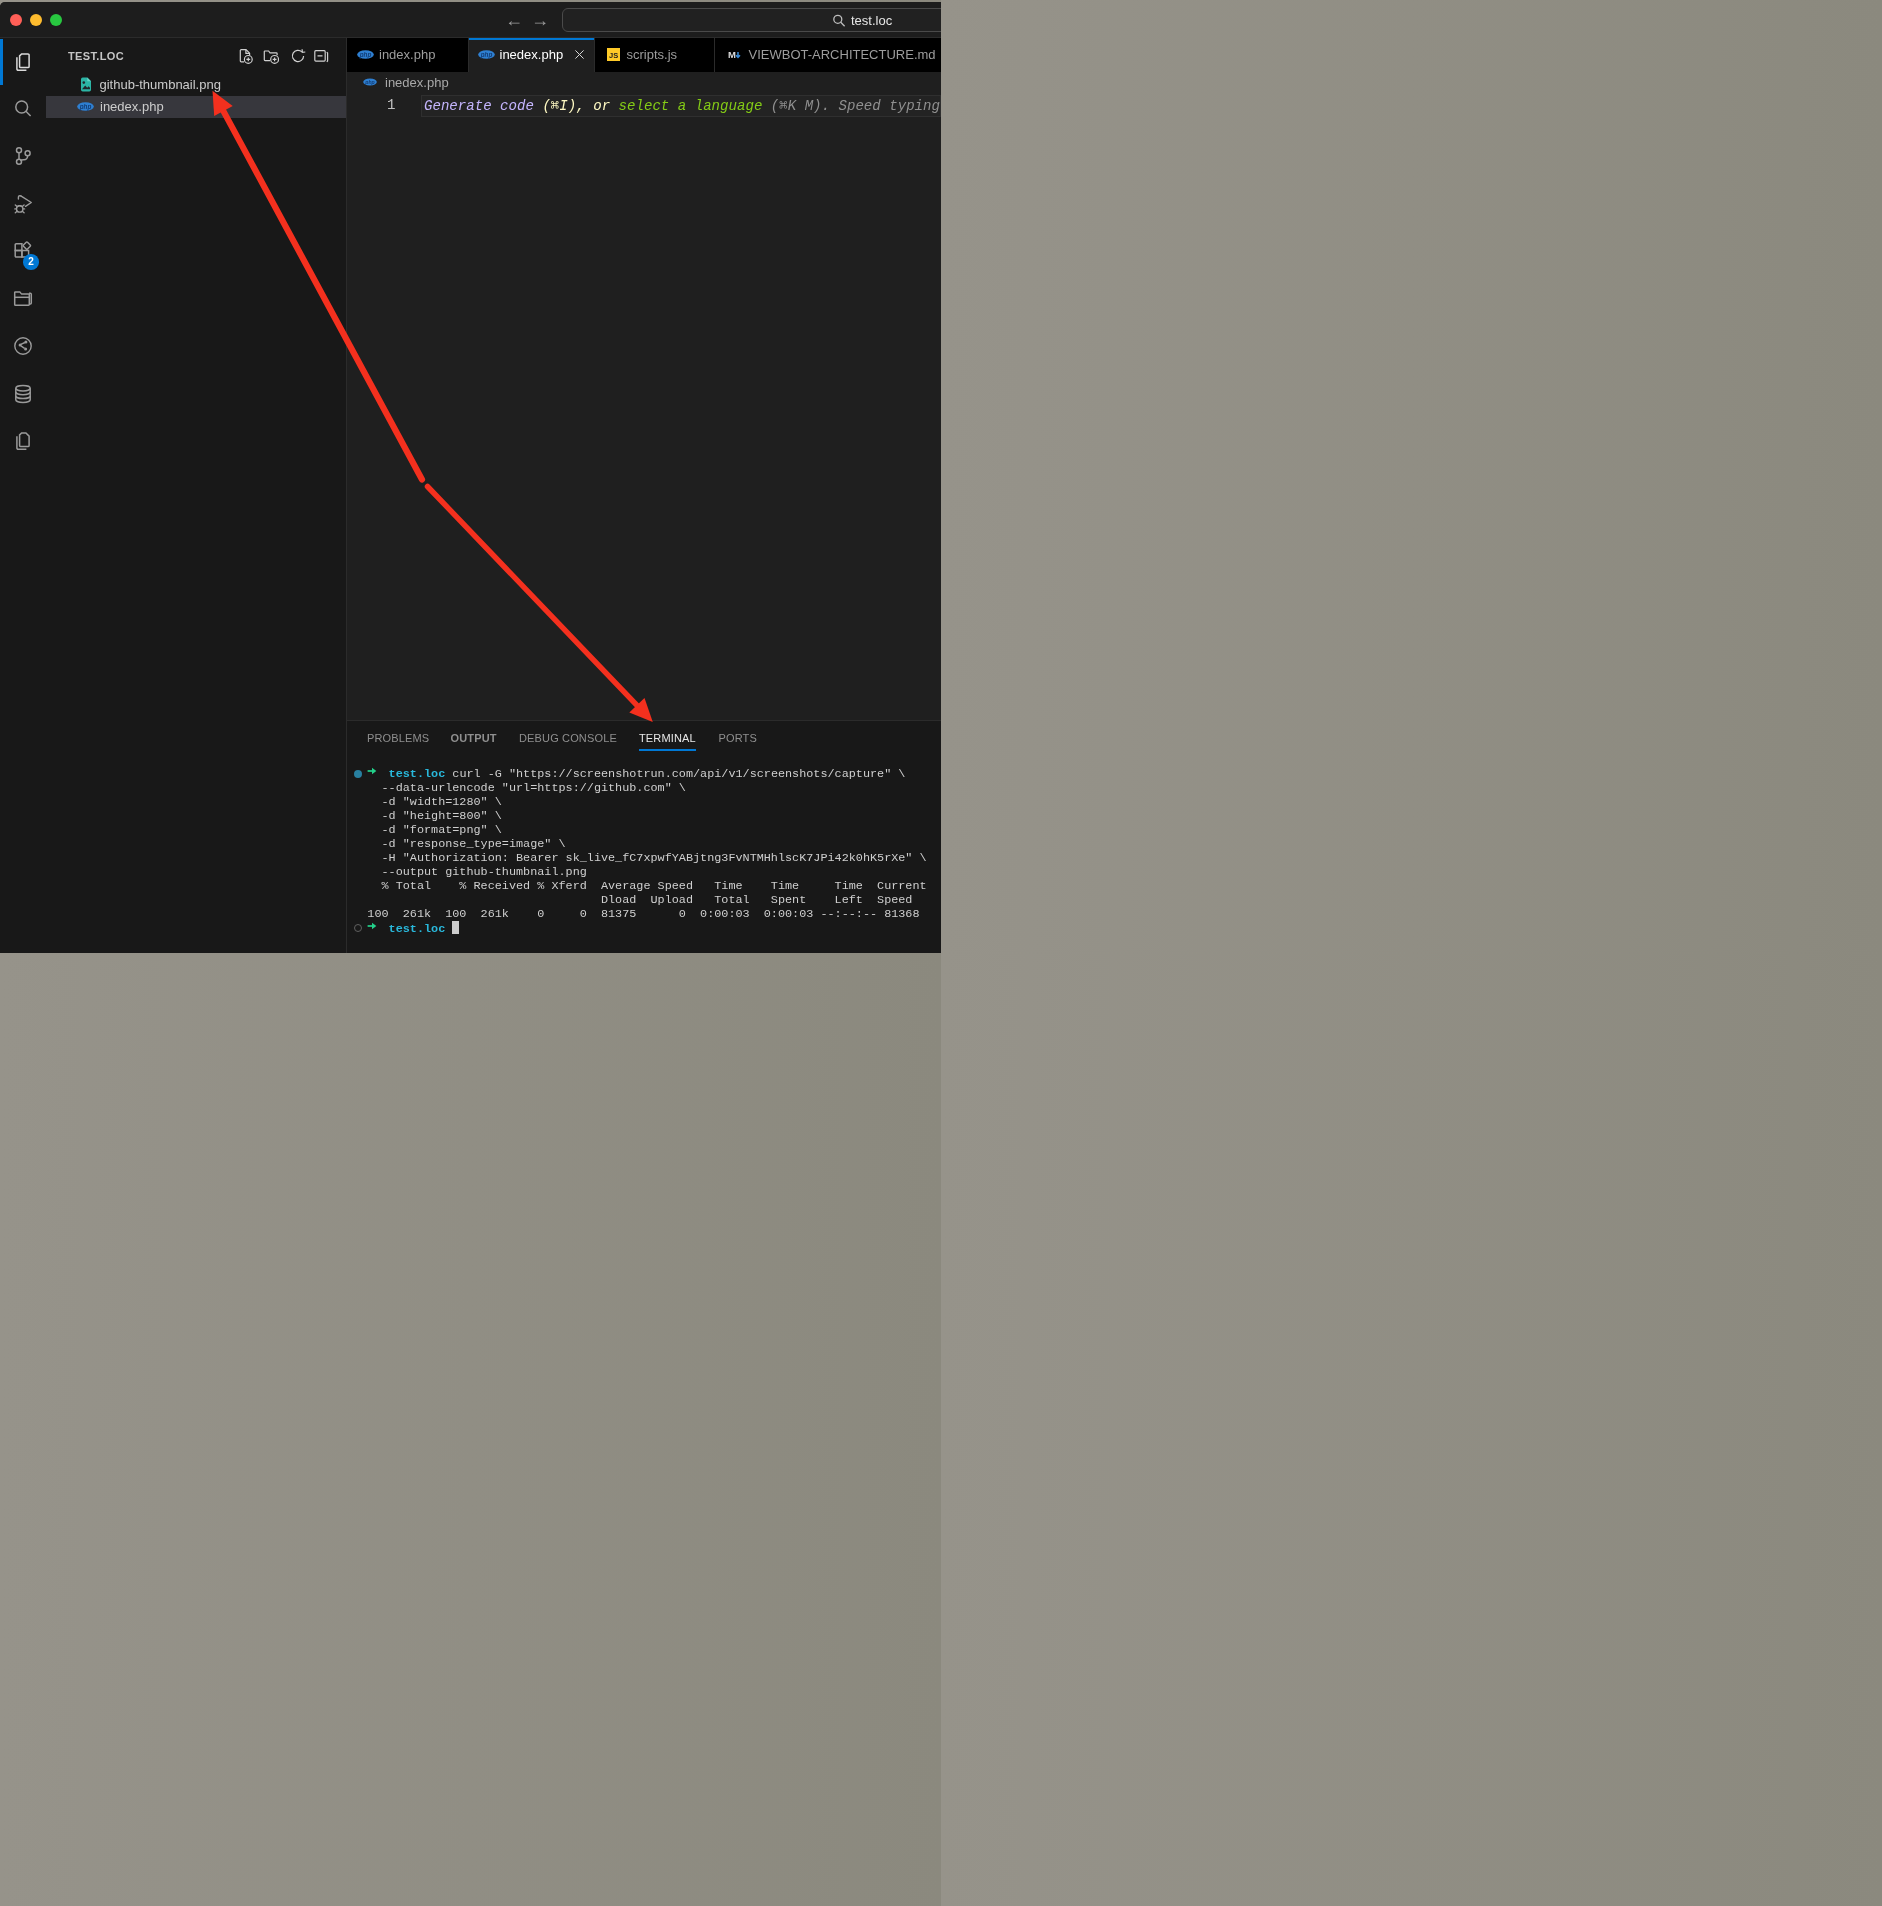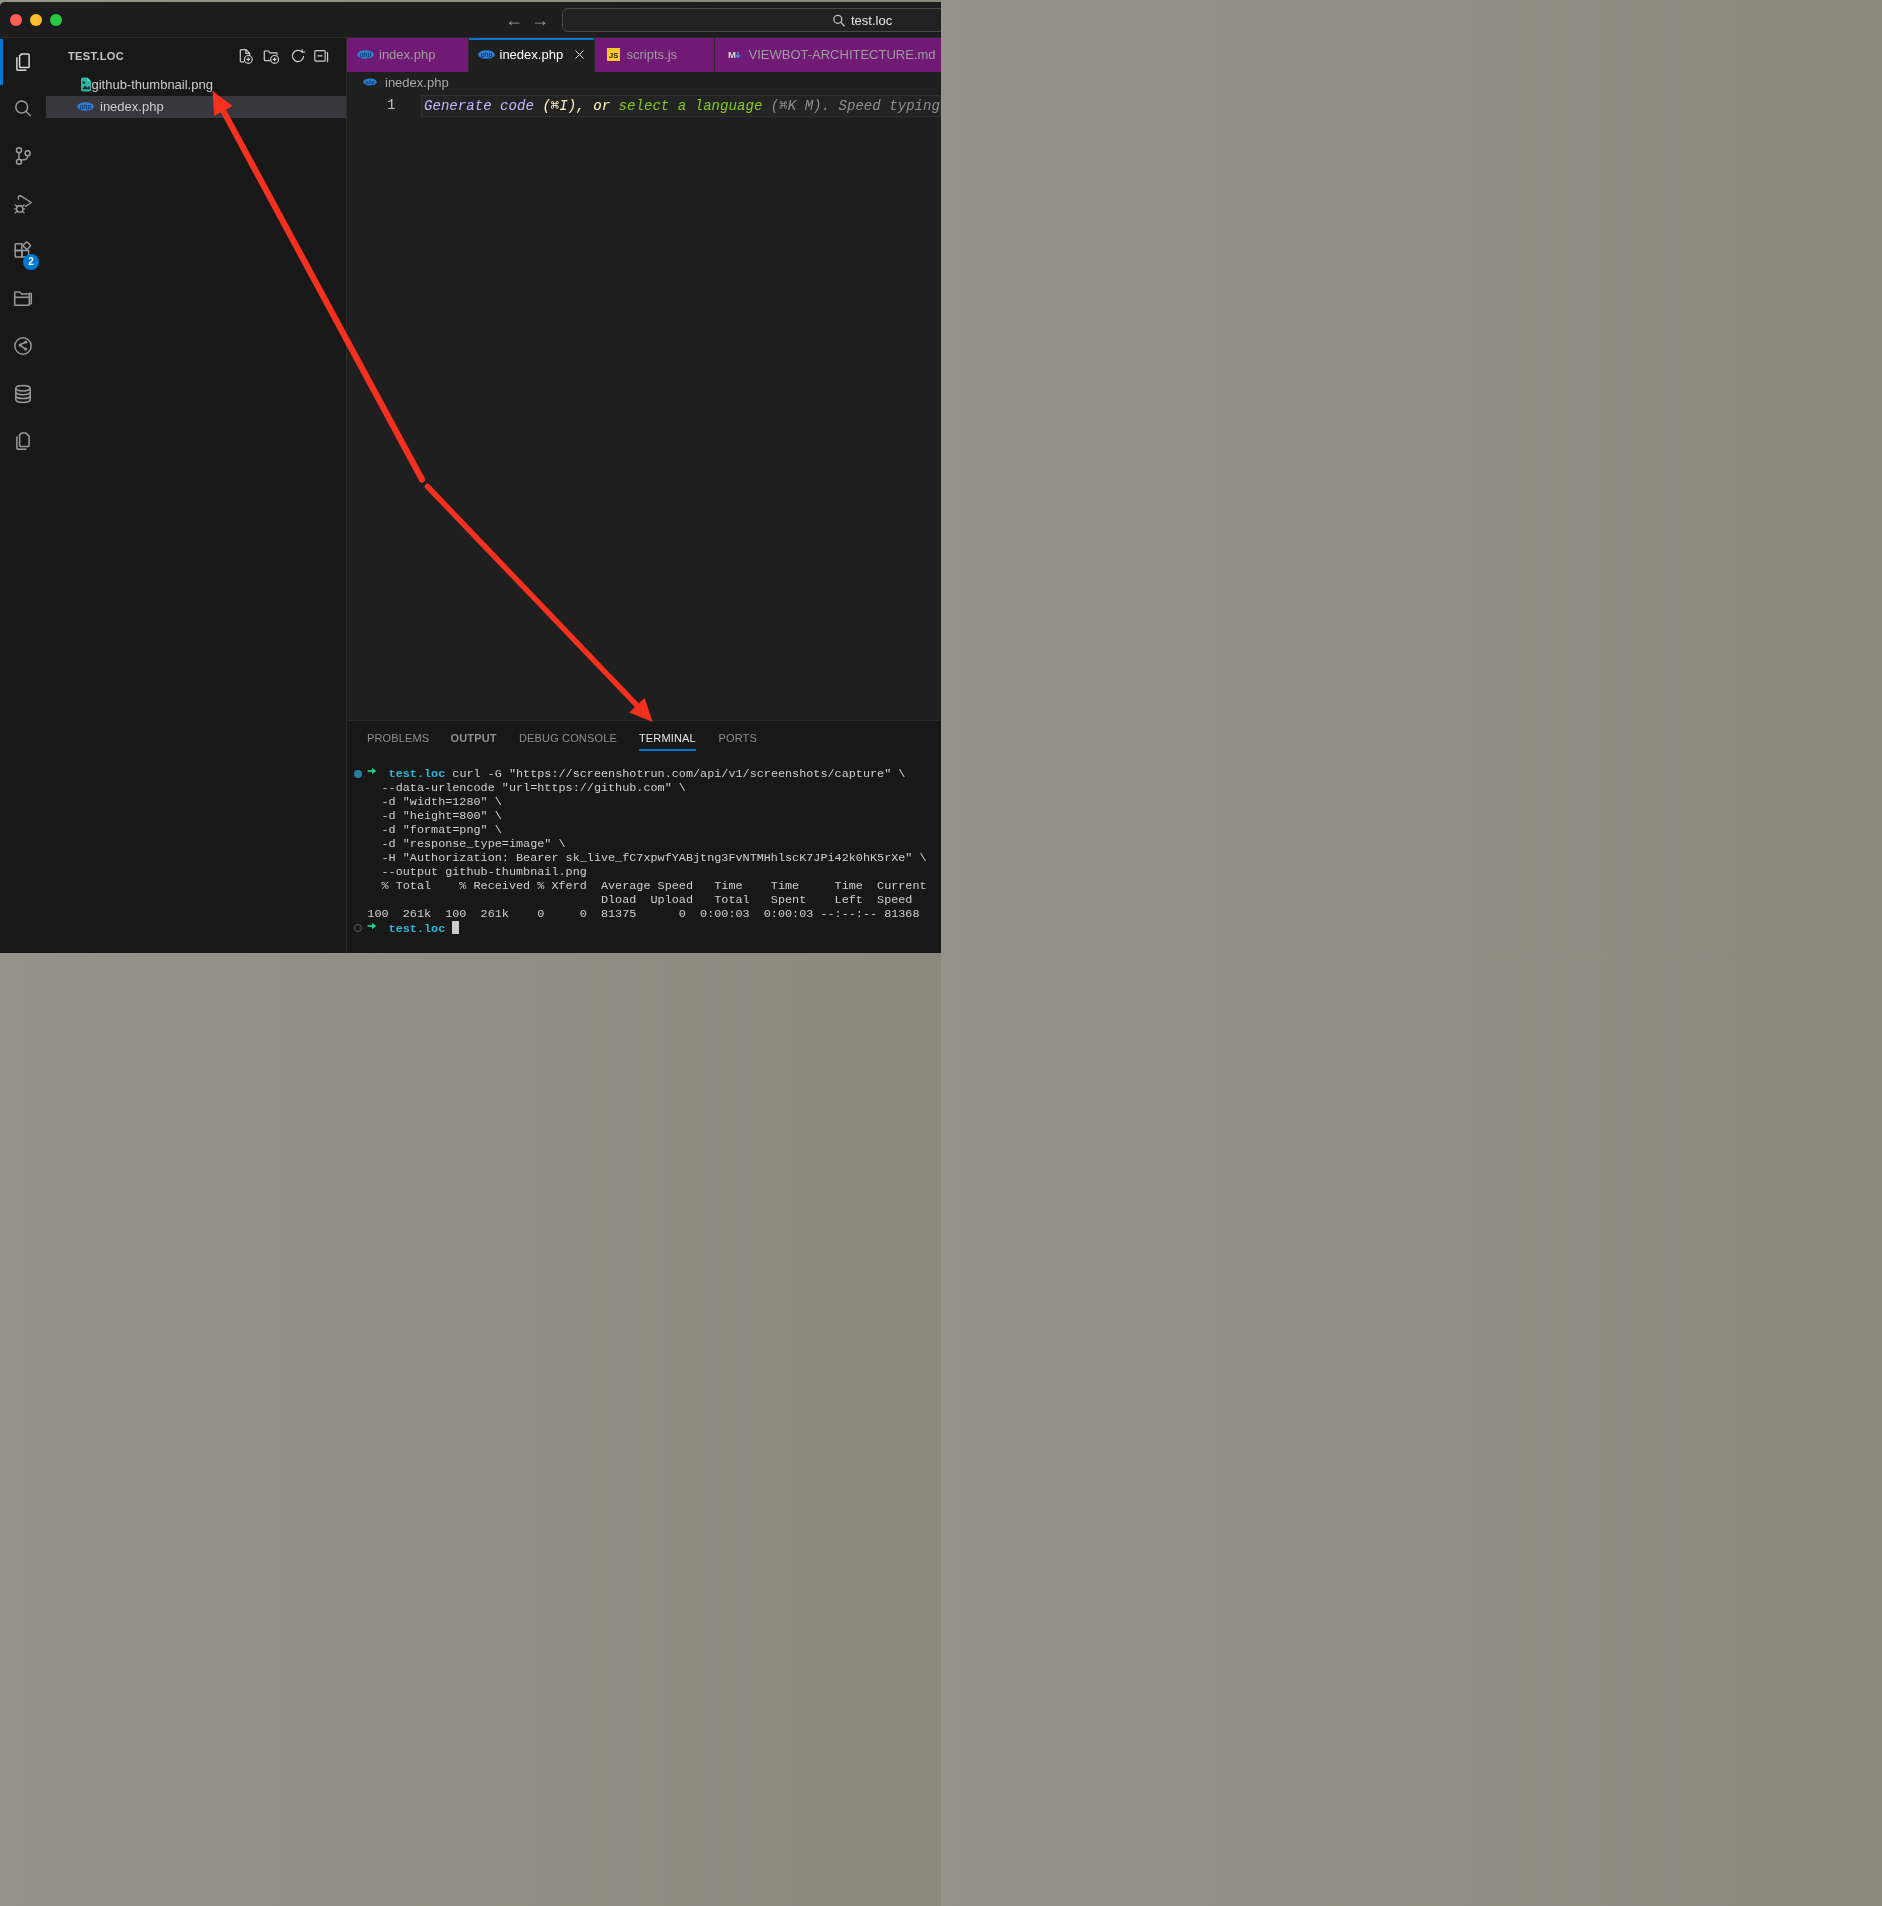--- a/index.html
+++ b/index.html
@@ -15,21 +15,21 @@
   #searchbox{position:absolute;left:562px;top:6px;width:392px;height:24px;background:#212121;
     border:1px solid #4a4a4a;border-radius:6px;color:#e6e6e6;font-size:13px;}
   
   #actbar{position:absolute;left:0;top:35.5px;width:45.5px;bottom:0;background:#181818;}
   .act{position:absolute;left:12px;width:22px;height:22px;}
   
   #sidebar{position:absolute;left:45.5px;top:35.5px;width:301px;bottom:0;background:#181818;border-right:1px solid #2b2b2b;}
   .row{position:absolute;left:0;width:100%;height:22px;display:flex;align-items:center;color:#cccccc;font-size:13px;}
   
   #editor{position:absolute;left:346.5px;top:35.5px;right:0;bottom:0;background:#1f1f1f;}
-  #tabbar{position:absolute;left:0;top:0;right:0;height:34px;background:#701a75;display:flex;}
+  #tabbar{position:absolute;left:0;top:0;right:0;height:34px;background:#000000;display:flex;}
   .tab{height:34px;display:flex;align-items:center;font-size:13px;color:#9d9d9d;border-right:1px solid #2b2b2b;position:relative;flex:none;}
   .tab.active{background:#1f1f1f;color:#ffffff;}
   .tab.active:before{content:"";position:absolute;left:0;top:0;right:0;height:2px;background:#0078d4;}
   #breadcrumb{position:absolute;left:0;top:34px;right:0;height:22px;display:flex;align-items:center;color:#a9a9a9;font-size:13px;background:#1f1f1f;}
   
   #codeline{position:absolute;left:0;top:57.5px;right:0;height:21.5px;font-family:"Liberation Mono",monospace;font-size:14.1px;font-style:italic;}
   #curline{position:absolute;left:74px;top:0;right:0;height:21.5px;background:#232323;border:1px solid #2f2f2f;}
   
   #panel{position:absolute;left:0;right:0;top:682.5px;bottom:0;background:#181818;border-top:1px solid #2b2b2b;}
   .ptab{position:absolute;top:3.5px;height:26px;line-height:26px;font-size:11px;color:#8f8f8f;letter-spacing:0.15px;}
@@ -146,21 +146,21 @@
       <path d="M4.5 7.9 L9.5 7.9"></path>
     </svg>
 
     <div class="row" style="top:36.2px;">
       <svg class="ic" style="margin-left:34px;" width="12" height="15" viewBox="0 0 12 15">
         <path d="M1 2.2 A1.7 1.7 0 0 1 2.7 0.5 L7.3 0.5 L11 4.2 L11 12.8 A1.7 1.7 0 0 1 9.3 14.5 L2.7 14.5 A1.7 1.7 0 0 1 1 12.8 Z" fill="#2cb5a5"></path>
         <path d="M7.3 0.5 L7.3 4.2 L11 4.2 Z" fill="#67d4c6"></path>
         <circle cx="3.8" cy="5.6" r="1.3" fill="#20272b"></circle>
         <path d="M2 12.2 L5.2 8.4 L7.2 10.7 L8.6 9.2 L10 10.8 L10 12.2 Z" fill="#20272b"></path>
       </svg>
-      <span style="margin-left:0;">github-thumbnail.png</span>
+      <span style="margin-left:8px;">github-thumbnail.png</span>
     </div>
     <div class="row" style="top:58.1px;background:#37373d;">
       <svg class="ic" style="margin-left:31.5px;" width="17" height="9" viewBox="0 0 17 9">
         <ellipse cx="8.5" cy="4.5" rx="8.3" ry="4.3" fill="#2e7fd1"></ellipse>
         <text x="8.5" y="6.7" font-size="6.3" font-style="italic" font-weight="bold" text-anchor="middle" fill="#123d75" font-family="Liberation Sans,sans-serif">php</text>
       </svg>
       <span style="margin-left:6px;">inedex.php</span>
     </div>
   </div>
   <div id="editor">

